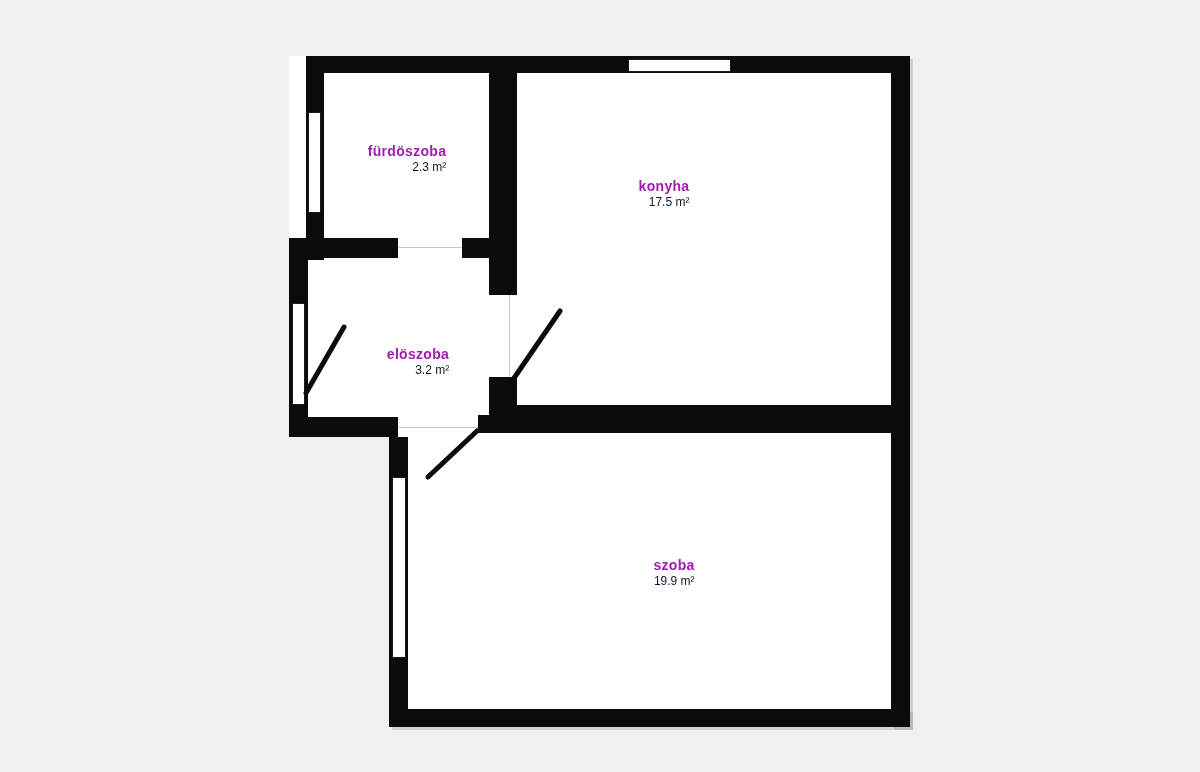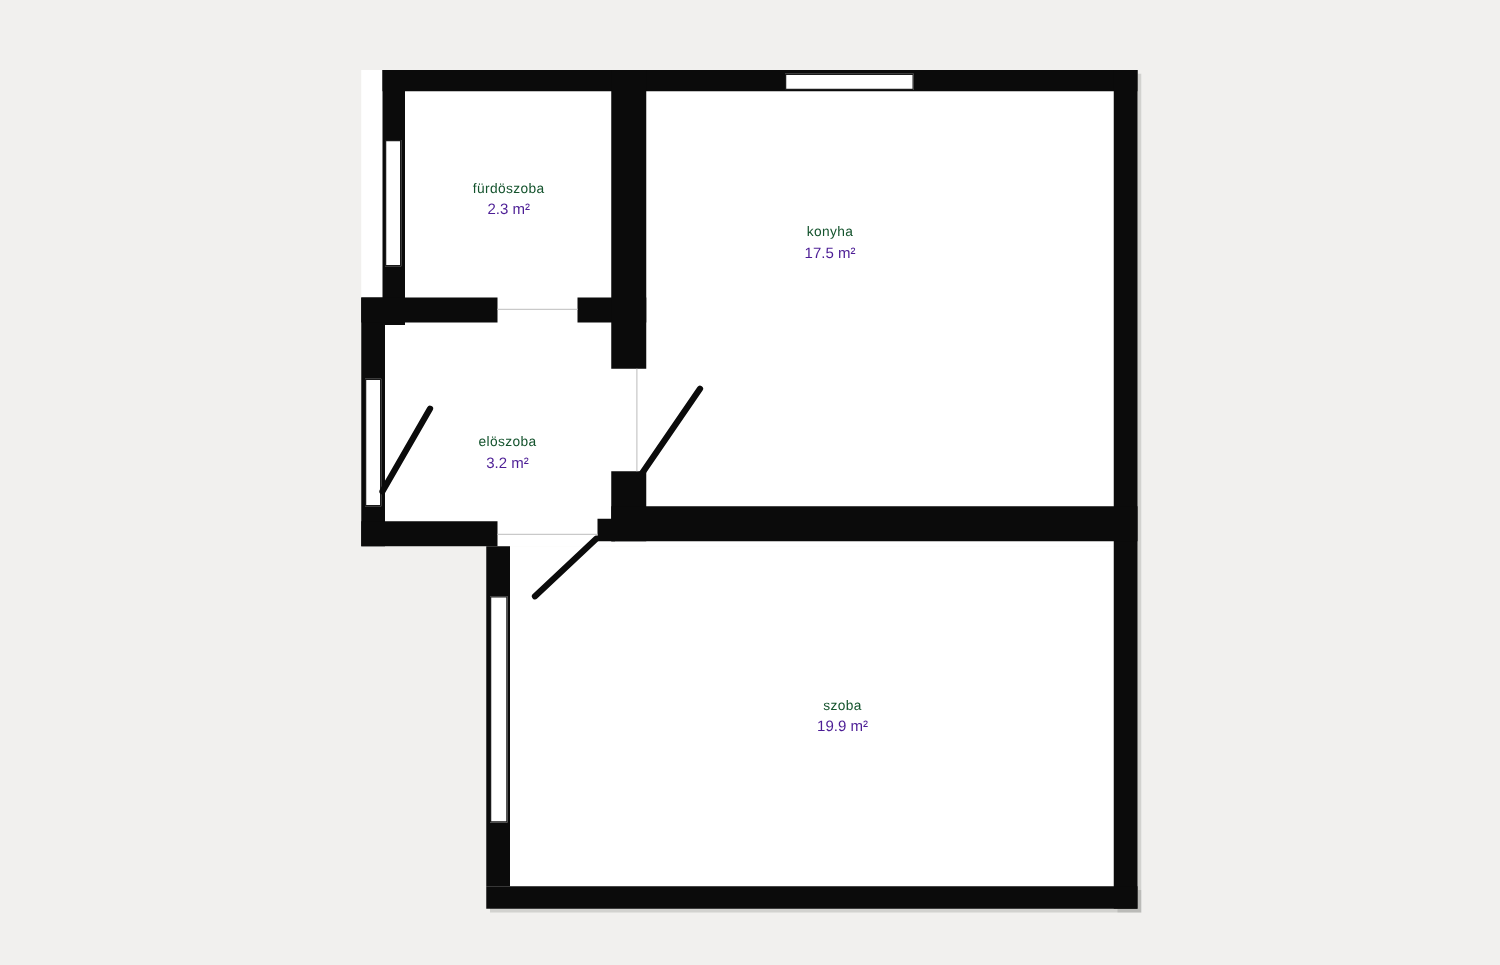--- a/index.html
+++ b/index.html
@@ -17,25 +17,25 @@
   .window{
     position:absolute;background:#ffffff;
     border:1px solid #1a1a1a;box-sizing:border-box;
   }
   .opening-line{position:absolute;background:#c9c9c9;}
   .room-label{
     position:absolute;transform:translateX(-50%);
     text-align:center;white-space:nowrap;
   }
   .room-name{
-    font-size:11px;font-weight:normal;color:#14532d;letter-spacing:0.3px;
+    font-size:14px;font-weight:bold;color:#a21caf;letter-spacing:0.3px;
     line-height:15px;
   }
   .room-area{
-    font-size:12px;color:#4c1d95;line-height:17px;
+    font-size:12px;color:#0f172a;line-height:17px;text-align:right;
   }
   svg.doors{position:absolute;left:0;top:0;pointer-events:none;}
 </style>
 </head>
 <body>
 
 <div id="plan">
 
   <div class="floor" style="left:289px;top:56px;width:621px;height:381px;"></div>
   <div class="floor" style="left:389px;top:437px;width:521px;height:290px;"></div>
@@ -73,21 +73,21 @@
   <div class="room-label" style="left:407px;top:144px;">
     <div class="room-name">fürdöszoba</div>
     <div class="room-area">2.3 m²</div>
   </div>
 
   <div class="room-label" style="left:664px;top:179px;">
     <div class="room-name">konyha</div>
     <div class="room-area">17.5 m²</div>
   </div>
 
-  <div class="room-label" style="left:406px;top:347px;">
+  <div class="room-label" style="left:418px;top:347px;">
     <div class="room-name">elöszoba</div>
     <div class="room-area">3.2 m²</div>
   </div>
 
   <div class="room-label" style="left:650px;top:558px;margin-left:24px;">
     <div class="room-name">szoba</div>
     <div class="room-area">19.9 m²</div>
   </div>
 
 </div>

